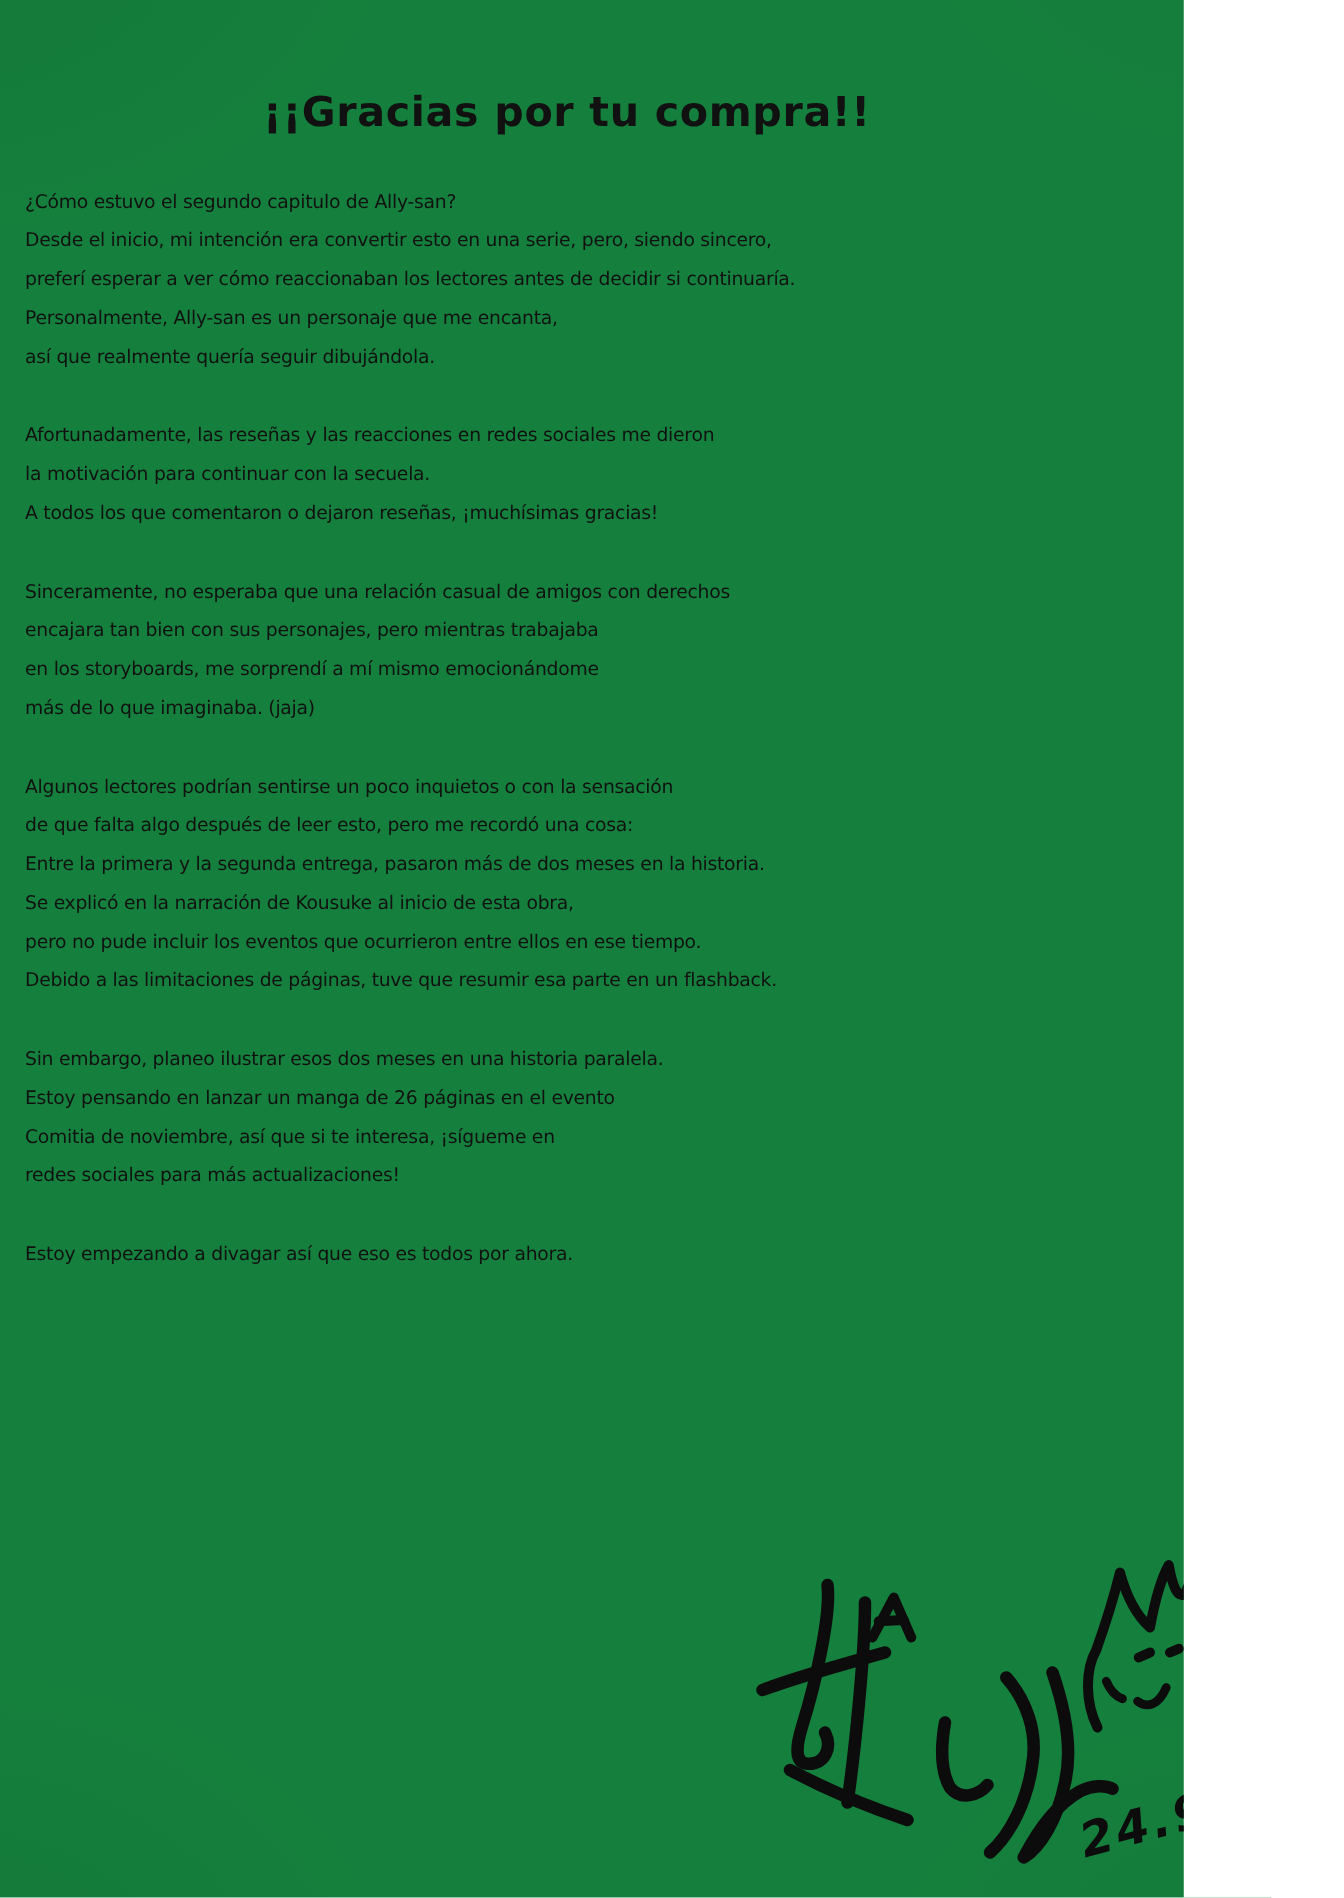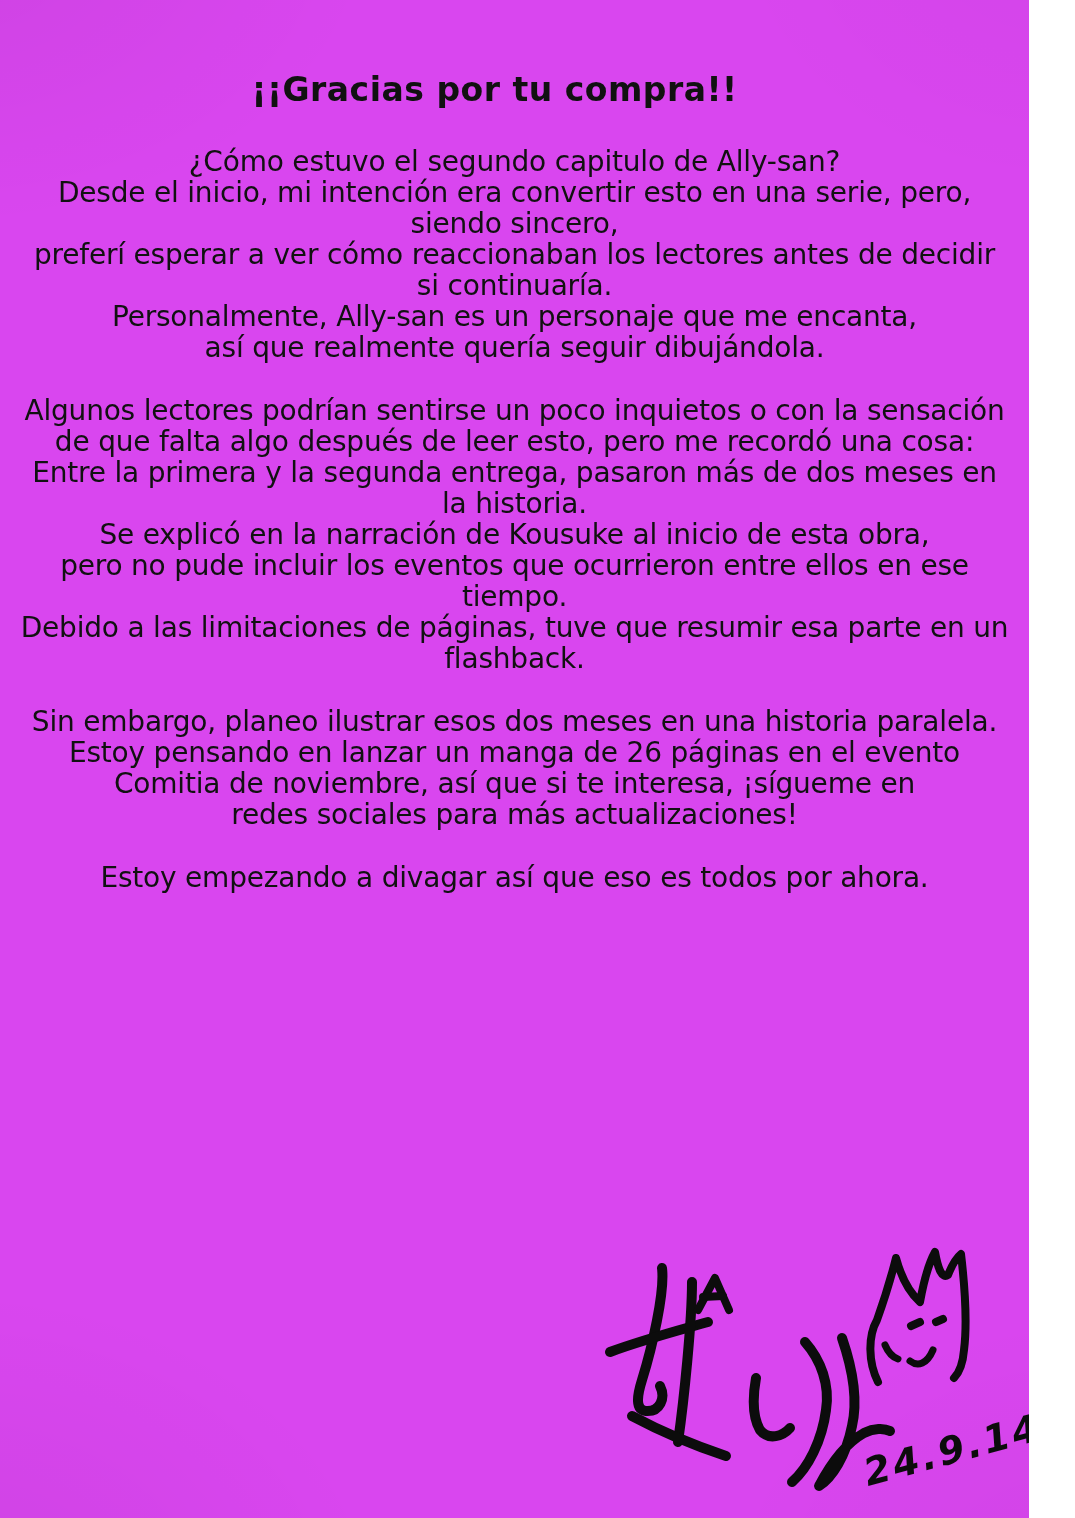--- a/index.html
+++ b/index.html
@@ -1,20 +1,20 @@
 <!DOCTYPE html>
 <html><head>
 <meta charset="utf-8">
 <style>
   html, body { margin: 0; padding: 0; background: #ffffff; }
   .page {
     position: relative;
-    width: 1029px;
+    width: 947px;
     height: 1518px;
-    background: #d946ef;
+    background: #15803d;
     overflow: hidden;
     font-family: "DejaVu Sans", sans-serif;
     color: #111111;
   }
   
   .vignette {
     position: absolute; inset: 0; pointer-events: none;
     background:
       radial-gradient(640px 430px at -70px -70px, rgba(0,0,0,0.055), rgba(0,0,0,0) 70%),
       radial-gradient(480px 380px at 103% -5%,  rgba(0,0,0,0.028), rgba(0,0,0,0) 70%),
@@ -26,22 +26,21 @@
     top: 70px; left: 0; right: 40px;
     text-align: center;
     font-size: 33px;
     font-weight: bold;
     letter-spacing: 0.5px;
     margin: 0;
   }
   .body-text {
     position: absolute;
     top: 146px; left: 20px; right: 20px;
-    text-align: center;
-    font-size: 28px;
+    font-size: 15px;
     line-height: 31px;
     letter-spacing: -0.2px;
   }
   .para + .para { margin-top: 32px; }
   .signature-block {
     position: absolute;
     left: 580px; top: 1230px;
     width: 495px; height: 288px;
   }
   .signature-block svg { display: block; }
@@ -60,20 +59,22 @@
 </head>
 <body>
 
 <div class="page">
   <div class="vignette"></div>
 
   <h1 class="title">¡¡Gracias por tu compra!!</h1>
 
   <div class="body-text">
       <div class="para">¿Cómo estuvo el segundo capitulo de Ally-san?<br>Desde el inicio, mi intención era convertir esto en una serie, pero, siendo sincero,<br>preferí esperar a ver cómo reaccionaban los lectores antes de decidir si continuaría.<br>Personalmente, Ally-san es un personaje que me encanta,<br>así que realmente quería seguir dibujándola.</div>
+      <div class="para">Afortunadamente, las reseñas y las reacciones en redes sociales me dieron<br>la motivación para continuar con la secuela.<br>A todos los que comentaron o dejaron reseñas, ¡muchísimas gracias!</div>
+      <div class="para">Sinceramente, no esperaba que una relación casual de amigos con derechos<br>encajara tan bien con sus personajes, pero mientras trabajaba<br>en los storyboards, me sorprendí a mí mismo emocionándome<br>más de lo que imaginaba. (jaja)</div>
       <div class="para">Algunos lectores podrían sentirse un poco inquietos o con la sensación<br>de que falta algo después de leer esto, pero me recordó una cosa:<br>Entre la primera y la segunda entrega, pasaron más de dos meses en la historia.<br>Se explicó en la narración de Kousuke al inicio de esta obra,<br>pero no pude incluir los eventos que ocurrieron entre ellos en ese tiempo.<br>Debido a las limitaciones de páginas, tuve que resumir esa parte en un flashback.</div>
       <div class="para">Sin embargo, planeo ilustrar esos dos meses en una historia paralela.<br>Estoy pensando en lanzar un manga de 26 páginas en el evento<br>Comitia de noviembre, así que si te interesa, ¡sígueme en<br>redes sociales para más actualizaciones!</div>
       <div class="para">Estoy empezando a divagar así que eso es todos por ahora.</div>
     </div>
 
   <div class="signature-block">
     <svg width="495" height="288" viewBox="0 0 495 288">
 
       <g>
         <path class="sig-stroke" stroke-width="10" d="M82,38 C85,62 72,118 62,150 C57,166 55,180 66,181 C80,182 86,168 80,156"></path>

